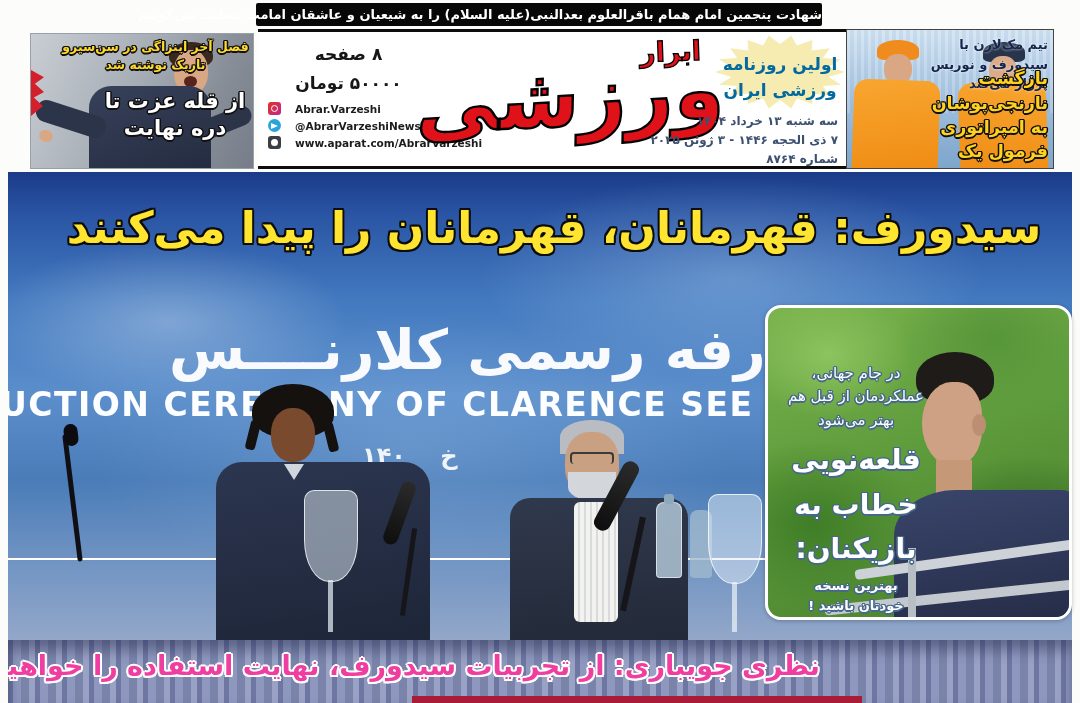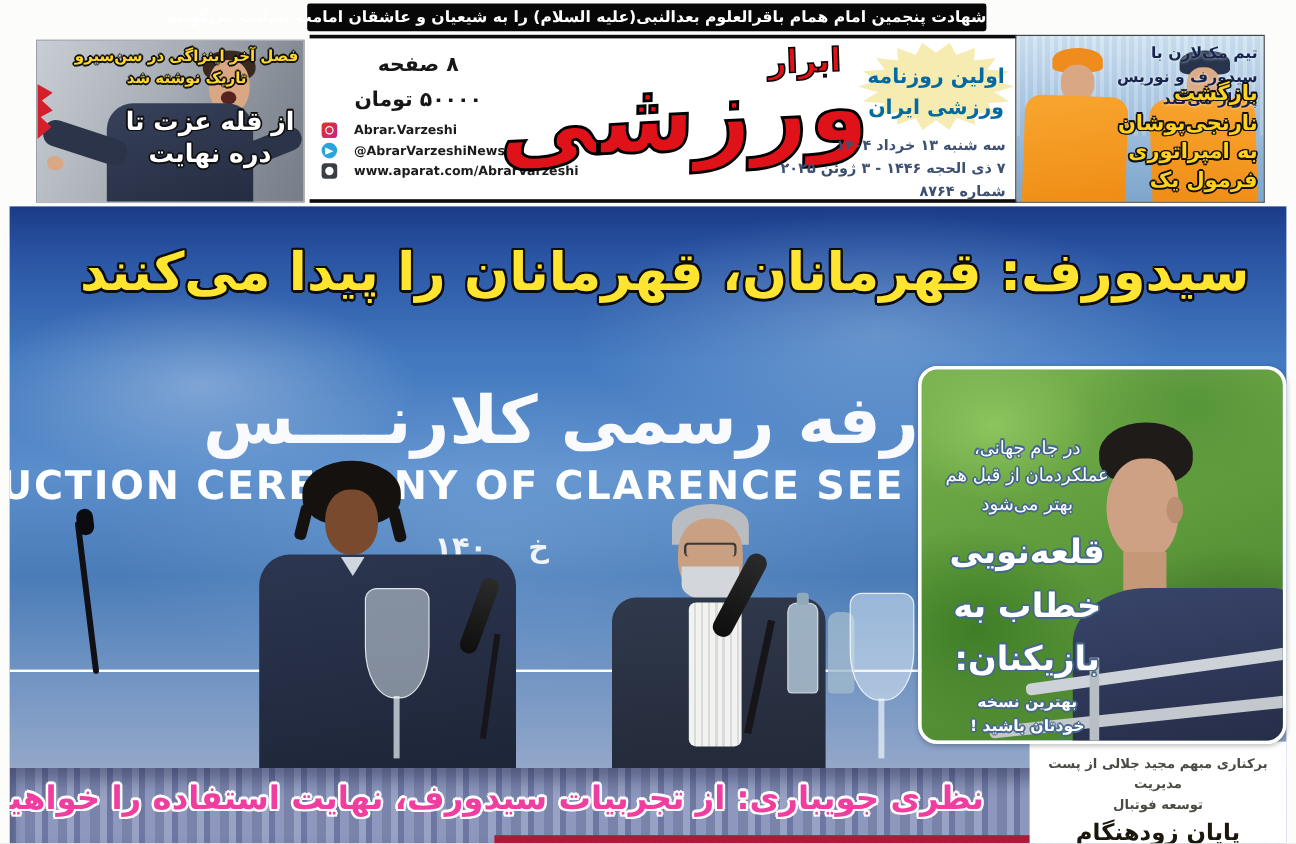--- a/index.html
+++ b/index.html
@@ -254,24 +254,14 @@
         <div>خطاب به</div>
         <div>بازیکنان:</div>
       </div>
       <div class="inset-subtitle o-slate">
         <div>بهترین نسخه</div>
         <div>خودتان باشید !</div>
       </div>
     </div>
   </div>
 
-  <div class="abs bottom-right rtl ctr">
-    <div class="br-kicker">
-      <div>برکناری مبهم مجید جلالی از پست مدیریت</div>
-      <div>توسعه فوتبال</div>
-    </div>
-    <div class="br-title">
-      <div>پایان زودهنگام</div>
-
-    </div>
-  </div>
 
 </div>
 
 </body></html>

